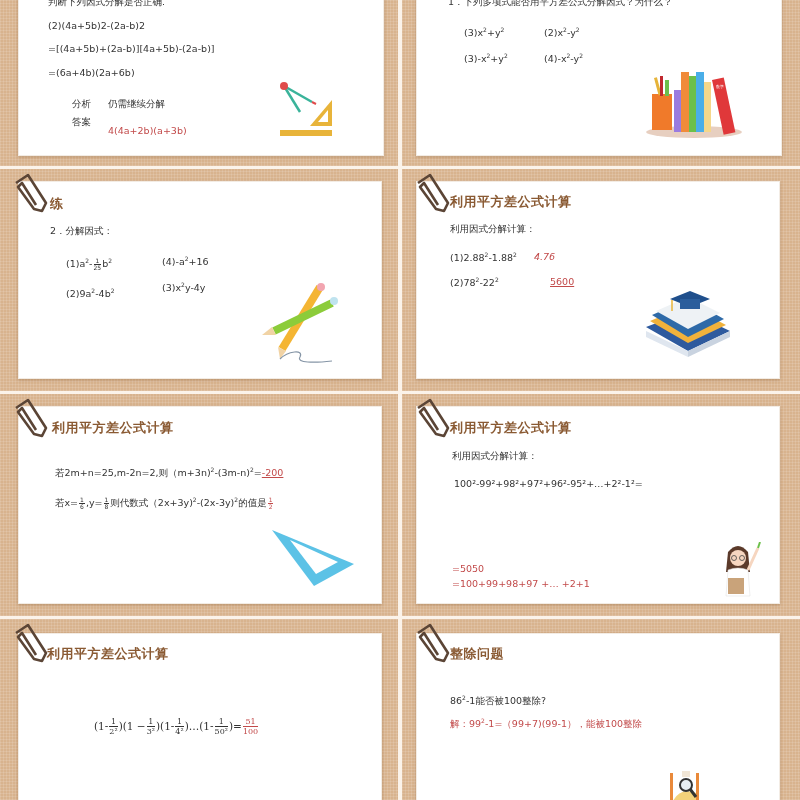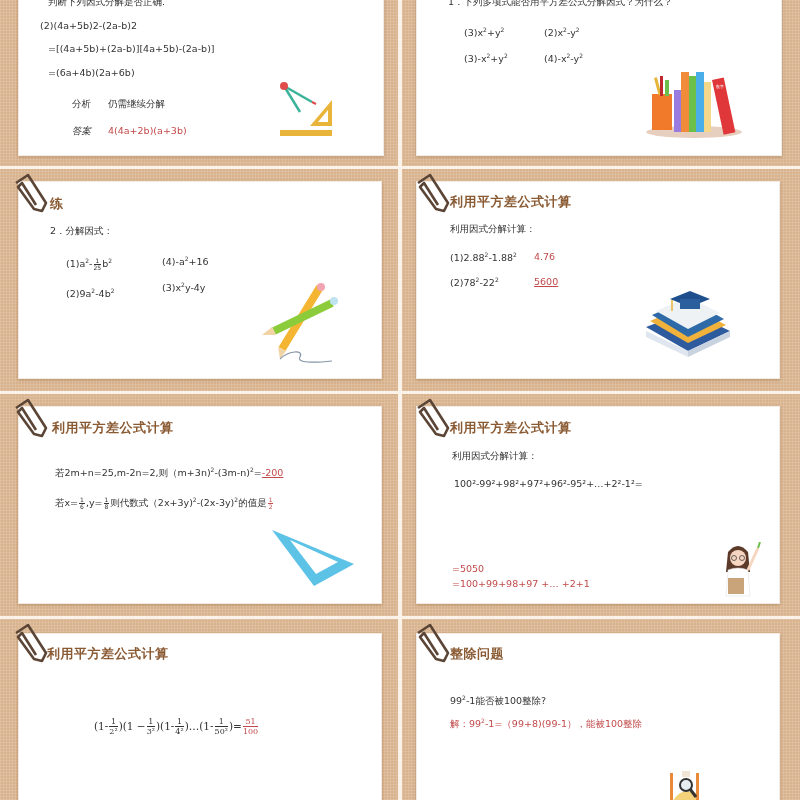--- a/index.html
+++ b/index.html
@@ -41,26 +41,26 @@
   .frac-lg span { display: block; }
   .frac-lg .num { border-bottom: 0.8px solid currentColor; padding: 0 1px; }
   .u { text-decoration: underline; }
 </style>
 </head>
 <body>
 
 <div class="slide" style="left:0;top:0;width:398px;height:166px;">
   <div class="card" style="left:18px;top:-10px;width:366px;height:166px;"></div>
   <div class="txt" style="left:48px;top:-4px;">判断下列因式分解是否正确.</div>
-  <div class="txt" style="left:40px;top:20px;">(2)(4a+5b)2-(2a-b)2</div>
+  <div class="txt" style="left:48px;top:20px;">(2)(4a+5b)2-(2a-b)2</div>
   <div class="txt" style="left:48px;top:43px;">=[(4a+5b)+(2a-b)][4a+5b)-(2a-b)]</div>
   <div class="txt" style="left:48px;top:67px;">=(6a+4b)(2a+6b)</div>
   <div class="txt" style="left:72px;top:98px;">分析</div>
   <div class="txt" style="left:108px;top:98px;">仍需继续分解</div>
-  <div class="txt" style="left:72px;top:125px;font-style:italic;">答案</div>
+  <div class="txt" style="left:72px;top:116px;">答案</div>
   <div class="txt red-soft" style="left:108px;top:125px;">4(4a+2b)(a+3b)</div>
   <svg style="position:absolute;left:276px;top:80px;" width="60" height="60" viewBox="0 0 60 60">
     <rect x="4" y="50" width="52" height="6" fill="#e8b43a"></rect>
     <polygon points="34,46 56,20 56,46" fill="#e8b43a"></polygon>
     <polygon points="42,42 52,30 52,42" fill="#fff"></polygon>
     <line x1="8" y1="6" x2="24" y2="32" stroke="#3ab39a" stroke-width="2.5"></line>
     <line x1="8" y1="6" x2="36" y2="22" stroke="#3ab39a" stroke-width="2.5"></line>
     <circle cx="8" cy="6" r="4" fill="#e04b4b"></circle>
     <line x1="36" y1="22" x2="40" y2="24" stroke="#e04b4b" stroke-width="2"></line>
   </svg>
@@ -114,23 +114,23 @@
 </div>
 
 <div class="slide" style="left:402px;top:169px;width:398px;height:222px;">
   <div class="card" style="left:14px;top:12px;width:364px;height:198px;"></div>
   <svg class="clip" viewBox="0 0 40 40">
     <path d="M8 10 L20 2 L38 30 L34 38 L26 36 L10 14 L14 10 L28 32" fill="none" stroke="#5b4536" stroke-width="2.6" stroke-linejoin="round"></path>
   </svg>
   <div class="title" style="left:48px;top:24px;">利用平方差公式计算</div>
   <div class="txt" style="left:48px;top:54px;">利用因式分解计算：</div>
   <div class="txt" style="left:48px;top:82px;"><span>(1)2.88</span><sup>2</sup><span>-1.88</span><sup>2</sup></div>
-  <div class="txt red-soft" style="left:132px;top:82px;">4.76</div>
+  <div class="txt red-soft" style="left:132px;top:82px;font-style:italic;">4.76</div>
   <div class="txt" style="left:48px;top:107px;"><span>(2)78</span><sup>2</sup><span>-22</span><sup>2</sup></div>
-  <div class="txt red-soft" style="left:132px;top:107px;text-decoration:underline;">5600</div>
+  <div class="txt red-soft" style="left:148px;top:107px;text-decoration:underline;">5600</div>
   <svg style="position:absolute;left:240px;top:116px;" width="90" height="80" viewBox="0 0 90 80">
     <polygon points="4,42 46,26 88,46 46,66" fill="#2e5a9e"></polygon>
     <polygon points="4,46 46,66 46,72 4,52" fill="#dfe6ef"></polygon>
     <polygon points="46,66 88,46 88,52 46,72" fill="#c9d3e0"></polygon>
     <polygon points="8,36 46,20 84,40 46,58" fill="#f1b23b"></polygon>
     <polygon points="10,30 46,14 82,34 46,52" fill="#2e6aa8"></polygon>
     <polygon points="14,26 46,12 78,28 46,44" fill="#eef2f5"></polygon>
     <polygon points="28,14 48,6 68,14 48,22" fill="#1f4f8c"></polygon>
     <rect x="38" y="14" width="20" height="10" fill="#2b5e9c"></rect>
     <line x1="30" y1="15" x2="30" y2="26" stroke="#e8b43a" stroke-width="1.5"></line>
@@ -187,22 +187,22 @@
     <span>(1-</span><span class="frac-lg"><span class="num">1</span><span>2²</span></span><span>)(1 −</span><span class="frac-lg"><span class="num">1</span><span>3²</span></span><span>)(1-</span><span class="frac-lg"><span class="num">1</span><span>4²</span></span><span>)…(1-</span><span class="frac-lg"><span class="num">1</span><span>50²</span></span><span>)=</span><span class="frac-lg red-soft"><span class="num">51</span><span>100</span></span>
   </div>
 </div>
 
 <div class="slide" style="left:402px;top:619px;width:398px;height:181px;">
   <div class="card" style="left:14px;top:14px;width:364px;height:190px;"></div>
   <svg class="clip" viewBox="0 0 40 40">
     <path d="M8 10 L20 2 L38 30 L34 38 L26 36 L10 14 L14 10 L28 32" fill="none" stroke="#5b4536" stroke-width="2.6" stroke-linejoin="round"></path>
   </svg>
   <div class="title" style="left:48px;top:26px;">整除问题</div>
-  <div class="txt" style="left:48px;top:75px;"><span>99</span><sup>2</sup><span>-1能否被100整除?</span></div>
-  <div class="txt red-soft" style="left:48px;top:98px;"><span>解：99</span><sup>2</sup><span>-1=（99+8)(99-1），能被100整除</span></div>
+  <div class="txt" style="left:48px;top:75px;"><span>86</span><sup>2</sup><span>-1能否被100整除?</span></div>
+  <div class="txt red-soft" style="left:48px;top:98px;"><span>解：99</span><sup>2</sup><span>-1=（99+7)(99-1），能被100整除</span></div>
   <svg style="position:absolute;left:266px;top:150px;" width="60" height="32" viewBox="0 0 60 32">
     <rect x="2" y="4" width="3" height="28" fill="#e9893a"></rect>
     <rect x="28" y="4" width="3" height="28" fill="#e9893a"></rect>
     <path d="M5 32 Q12 18 28 24 L28 32 Z" fill="#f3d27a"></path>
     <rect x="14" y="2" width="8" height="6" fill="#f1e6d6"></rect>
     <circle cx="18" cy="16" r="6" fill="#e7eef2" stroke="#333" stroke-width="2"></circle>
     <line x1="22" y1="20" x2="28" y2="28" stroke="#333" stroke-width="3"></line>
   </svg>
 </div>
 

